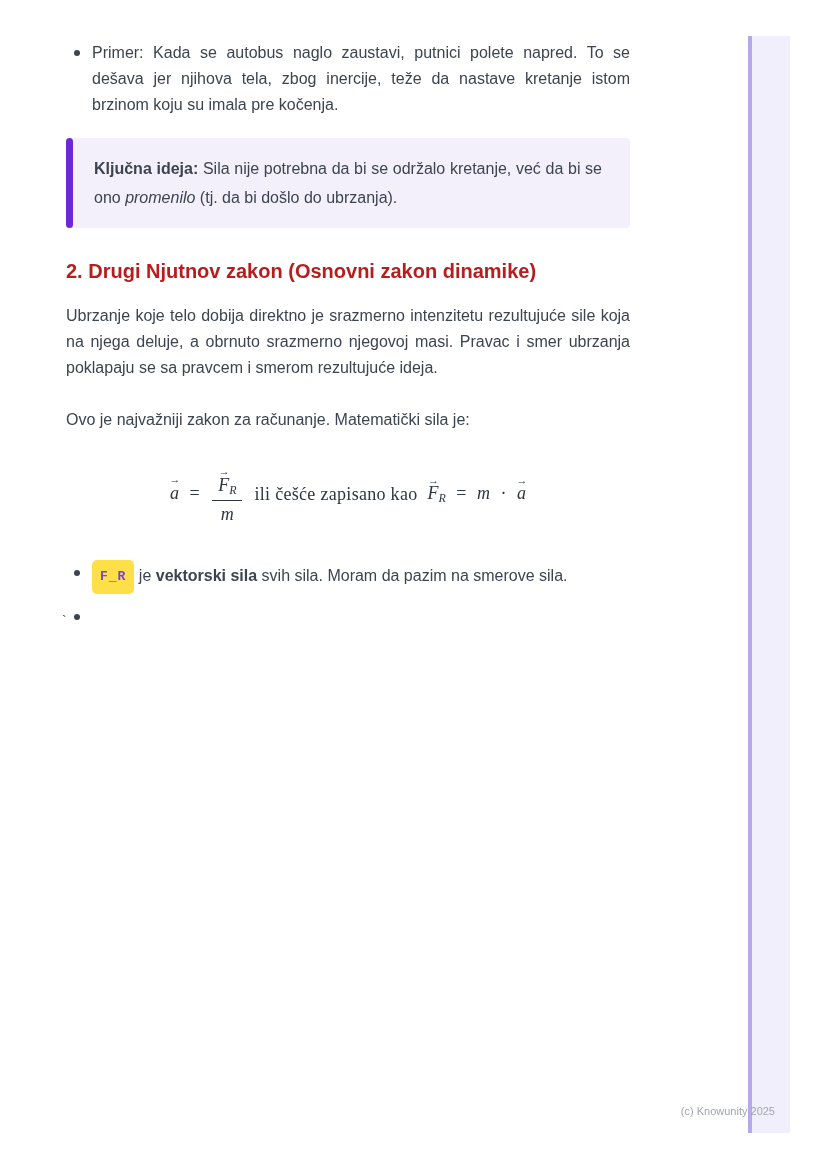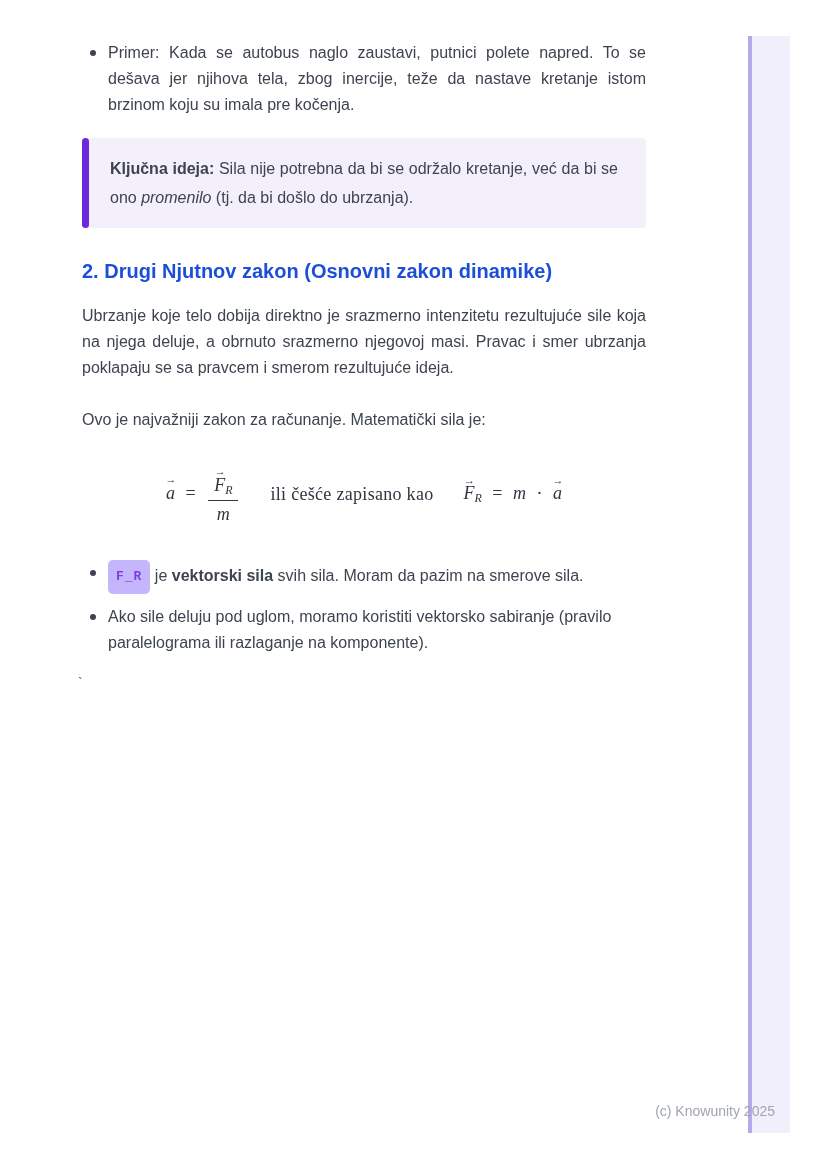--- a/index.html
+++ b/index.html
@@ -9,21 +9,21 @@
     background: #ffffff;
     overflow: hidden;
     font-family: "Liberation Sans", sans-serif;
     color: #3d4450;
     font-size: 16px;
     line-height: 26px;
   }
 
   .content {
     position: absolute;
-    left: 82px;
+    left: 66px;
     top: 40px;
     width: 564px;
   }
 
   ul.doc-list { list-style: none; }
   ul.doc-list > li {
     position: relative;
     padding-left: 26px;
     margin-bottom: 10px;
   }
@@ -58,21 +58,21 @@
   }
   .callout strong { font-weight: 700; }
   .callout em { font-style: italic; }
 
   h2.section-heading {
     margin-top: 31px;
     margin-bottom: 20px;
     font-size: 20px;
     line-height: 24px;
     font-weight: 700;
-    color: #1d4ed8;
+    color: #b91c1c;
   }
 
   p.para { margin-bottom: 26px; }
   p.justified { text-align: justify; }
 
   .formula {
     display: flex;
     align-items: center;
     justify-content: center;
     margin: 30px 0 34px;
@@ -103,25 +103,25 @@
     vertical-align: middle;
     text-align: center;
     margin: 0 2px;
   }
   .frac .num {
     display: block;
     padding: 12px 6px 3px;
     border-bottom: 1px solid #2f3640;
   }
   .frac .den { display: block; padding-top: 3px; }
-  .mid-text { margin: 0 30px; letter-spacing: 0.3px; }
+  .mid-text { margin: 0 10px; letter-spacing: 0.3px; }
 
   .chip {
     display: inline-block;
-    background: #c4b5fd;
+    background: #fde047;
     color: #7b3fe4;
     font-family: "Liberation Mono", monospace;
     font-size: 13px;
     font-weight: 700;
     line-height: 20px;
     padding: 7px 8px;
     border-radius: 5px;
     letter-spacing: 1px;
     vertical-align: 1px;
   }
@@ -140,21 +140,21 @@
     width: 42px;
     height: 1097px;
     background: #f2effc;
     border-left: 4px solid #b6a9ea;
   }
 
   .copyright {
     position: absolute;
     right: 53px;
     bottom: 53px;
-    font-size: 14px;
+    font-size: 11px;
     line-height: 14px;
     color: #a0a6ad;
     z-index: 5;
   }
 </style>
 </head>
 <body>
 
 <div class="content">
 
@@ -195,21 +195,20 @@
     </span>
   </div>
 
   <ul class="doc-list bottom-list">
     <li>
       <span class="bullet-dot"></span>
       <span class="chip">F_R</span><span> je </span><strong>vektorski sila</strong><span> svih sila. Moram da pazim na smerove sila.</span>
     </li>
     <li>
       <span class="bullet-dot"></span>
-      <span>Ako sile deluju pod uglom, moramo koristiti vektorsko sabiranje (pravilo paralelograma ili razlaganje na komponente).</span>
     </li>
   </ul>
 
   <div class="stray-char">`</div>
 
 </div>
 
 <div class="page-edge-bar"></div>
 
 <div class="copyright">(c) Knowunity 2025</div>

